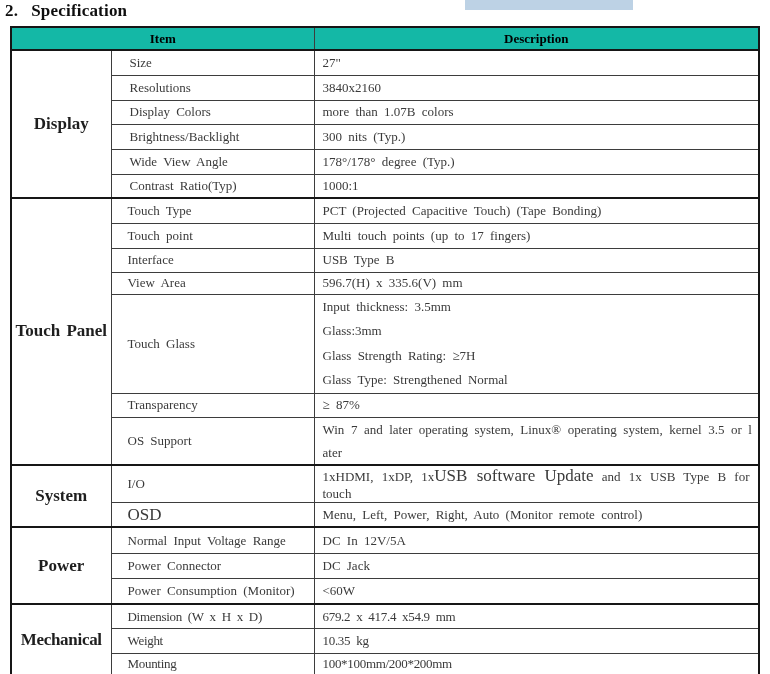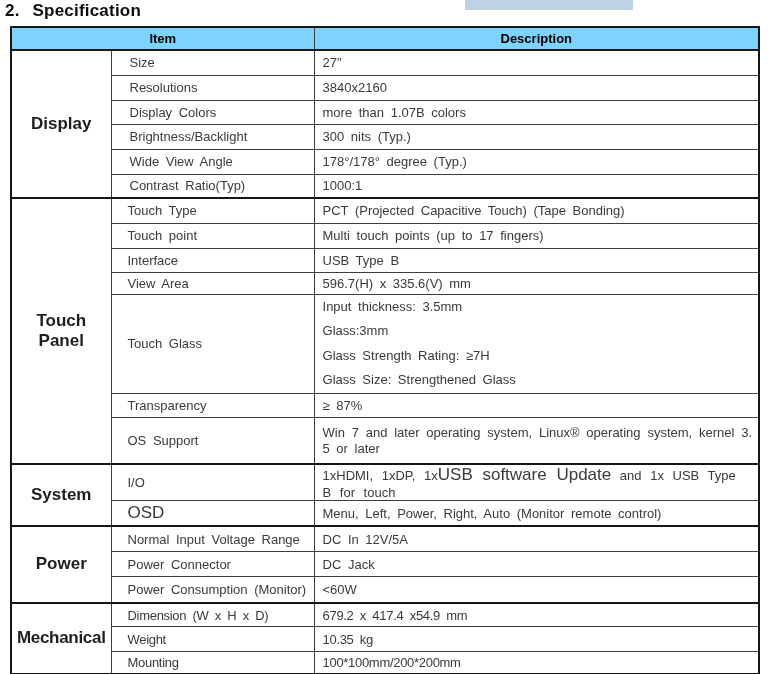--- a/index.html
+++ b/index.html
@@ -1,45 +1,45 @@
 <!DOCTYPE html>
 <html><head>
 <meta charset="utf-8">
 <style>
   html,body{margin:0;padding:0;background:#ffffff;}
   .page{
     position:relative;width:770px;height:674px;background:#ffffff;
-    font-family:Liberation Sans, sans-serif;overflow:hidden;
+    font-family:Liberation Serif, serif;overflow:hidden;
   }
   .title{
     position:absolute;left:5px;top:1px;font-size:17px;font-weight:bold;
     color:#0e0e0e;letter-spacing:0.2px;
   }
   .title .num{display:inline-block;margin-right:13px;}
   .hl-bar{position:absolute;left:465px;top:0;width:168px;height:10px;background:#bdd2e5;}
   table.spec{
     position:absolute;left:10px;top:26px;width:748px;
     border-collapse:collapse;table-layout:fixed;
     font-size:13px;color:#3a3a3a;border:2px solid #161616;
   }
   col.c1{width:100px;} col.c2{width:203px;} col.c3{width:445px;}
   td,th{border:1px solid #3d3d3d;padding:0;vertical-align:middle;}
   thead th{
-    background:#7dd3fc;color:#000;font-weight:bold;font-size:13px;height:21px;
+    background:#14b8a6;color:#000;font-weight:bold;font-size:13px;height:21px;
     border-bottom:2px solid #161616;text-align:center;
   }
   tr.sec-top td{border-top:2px solid #161616;}
   td.group{font-weight:bold;text-align:center;color:#1e1e1e;font-size:17px;word-spacing:2px;}
   td.item{padding-left:16px;word-spacing:3px;}
   tr.display-row td.item{padding-left:18px;}
   td.desc{padding-left:8px;padding-right:6px;word-spacing:3px;}
   tr.h25{height:25px;} tr.h24{height:24px;} tr.h22{height:22px;} tr.h26{height:26px;}
   tr.h47{height:47px;} tr.h99{height:99px;}
   .glass-line{line-height:24.6px;}
-  td.os-desc{line-height:16px;text-align:justify;word-break:break-all;}
+  td.os-desc{line-height:23px;text-align:justify;word-break:break-all;}
   .small{font-size:17px;}
   td.io-desc{word-spacing:5px;}
   tr.mech td{letter-spacing:-0.3px;}
 </style>
 </head>
 <body>
 
 <div class="page">
 
   <div class="hl-bar"></div>
@@ -104,21 +104,21 @@
       <tr class="h22">
         <td class="item">View Area</td>
         <td class="desc">596.7(H) x 335.6(V) mm</td>
       </tr>
       <tr class="h99">
         <td class="item">Touch Glass</td>
         <td class="desc">
           <div class="glass-line">Input thickness: 3.5mm</div>
           <div class="glass-line">Glass:3mm</div>
           <div class="glass-line">Glass Strength Rating: ≥7H</div>
-          <div class="glass-line">Glass Size: Strengthened Glass</div>
+          <div class="glass-line">Glass Type: Strengthened Normal</div>
         </td>
       </tr>
       <tr class="h24">
         <td class="item">Transparency</td>
         <td class="desc">≥ 87%</td>
       </tr>
       <tr class="h47">
         <td class="item">OS Support</td>
         <td class="desc os-desc">Win 7 and later operating system, Linux® operating system, kernel 3.5 or later</td>
       </tr>

